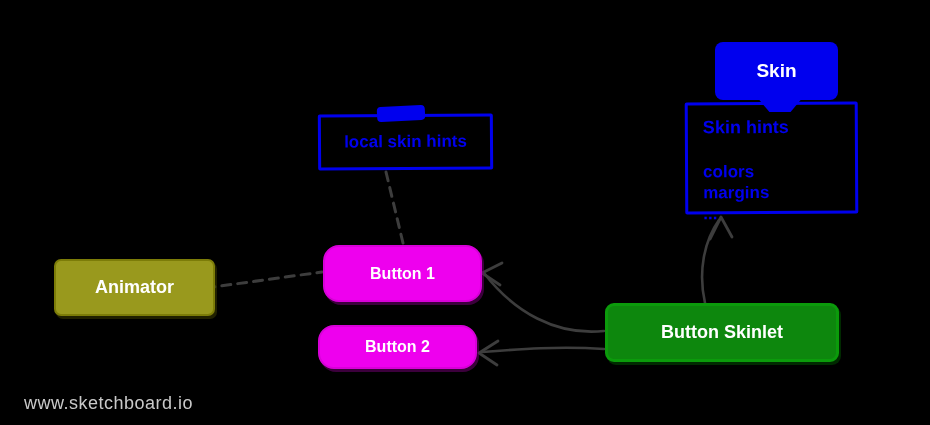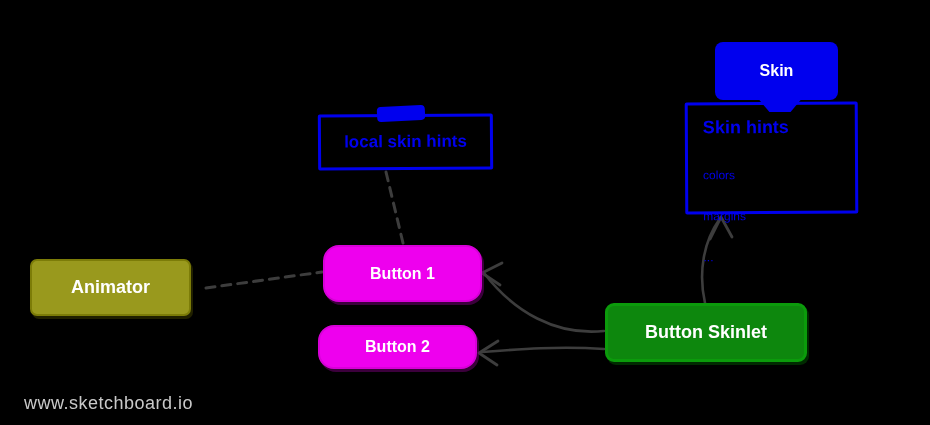--- a/index.html
+++ b/index.html
@@ -26,66 +26,66 @@
   .node span{pointer-events:none;}
 
   
   .skin-hints{
     left:685px; top:102px; width:173px; height:112px;
     border:3px solid var(--blue); border-radius:2px;
     flex-direction:column; align-items:flex-start; justify-content:flex-start;
     padding:12px 0 0 15px; color:var(--blue); background:transparent;
     transform:rotate(-0.3deg);
   }
-  .sh-title{font-size:18px; font-weight:bold; margin-bottom:7px;}
-  .sh-item{font-size:12px; font-weight:normal; line-height:21px;margin-top:20px;}
+  .sh-title{font-size:18px; font-weight:bold; margin-bottom:23px;}
+  .sh-item{font-size:17px; font-weight:bold; line-height:21px;}
 
   
   .skin{
     left:715px; top:42px; width:123px; height:58px;
     background:var(--blue); border-radius:8px;
-    color:var(--text_light); font-size:16px; z-index:3;
+    color:var(--text_light); font-size:19px; z-index:3;
   }
   .skin-tab{
     position:absolute; left:756px; top:96px; width:48px; height:16px;
     background:var(--blue); z-index:3;
     clip-path:polygon(0 0,100% 0,72% 100%,28% 100%);
   }
 
   
   .local-hints{
     left:318px; top:114px; width:175px; height:56px;
     border:3px solid var(--blue); border-radius:2px;
     color:var(--blue); font-size:17px; transform:rotate(-0.4deg);
   }
   .note-clip{
     position:absolute; left:377px; top:106px; width:48px; height:15px;
     background:var(--blue); border-radius:4px; transform:rotate(-3deg); z-index:3;
   }
 
   
   .animator{
-    left:30px; top:259px; width:161px; height:57px;
+    left:54px; top:259px; width:161px; height:57px;
     background:var(--olive); border:2px solid var(--olive_border); border-radius:7px;
     color:var(--text_light); font-size:18px;
     box-shadow:2px 3px 0 rgba(60,60,0,0.55);
   }
 
   
   .button1,.button2{
     background:var(--magenta); border:2px solid var(--magenta_border); border-radius:16px;
     color:var(--text_light); font-size:16px;
     box-shadow:2px 3px 0 rgba(120,0,120,0.5);
   }
   .button1{left:323px; top:245px; width:159px; height:57px;}
   .button2{left:318px; top:325px; width:159px; height:44px;}
 
   
   .skinlet{
-    left:605px; top:303px; width:202px; height:59px;
+    left:605px; top:303px; width:234px; height:59px;
     background:var(--green); border:3px solid var(--green_border); border-radius:9px;
     color:var(--text_light); font-size:18px;
     box-shadow:2px 3px 0 rgba(0,70,0,0.6);
   }
 
   .watermark{
     position:absolute; left:24px; top:393px; z-index:2;
     color:var(--watermark); font-size:18px; letter-spacing:0.5px;
   }
 </style>

